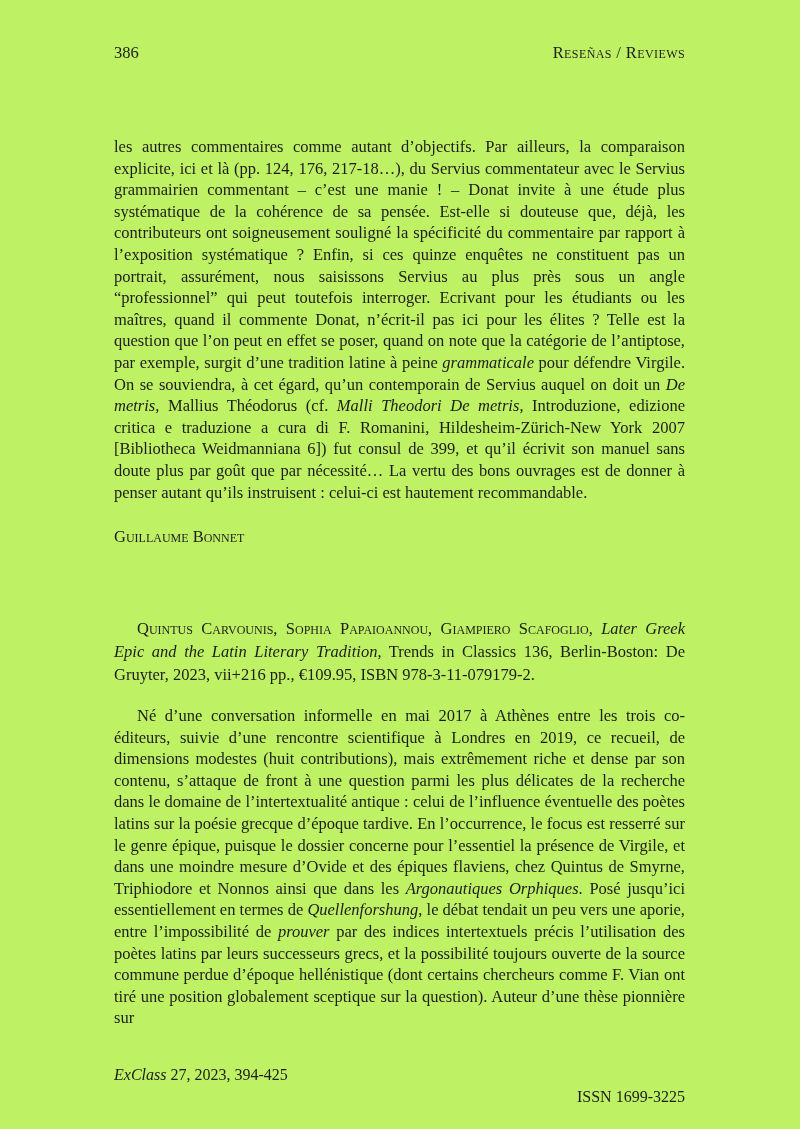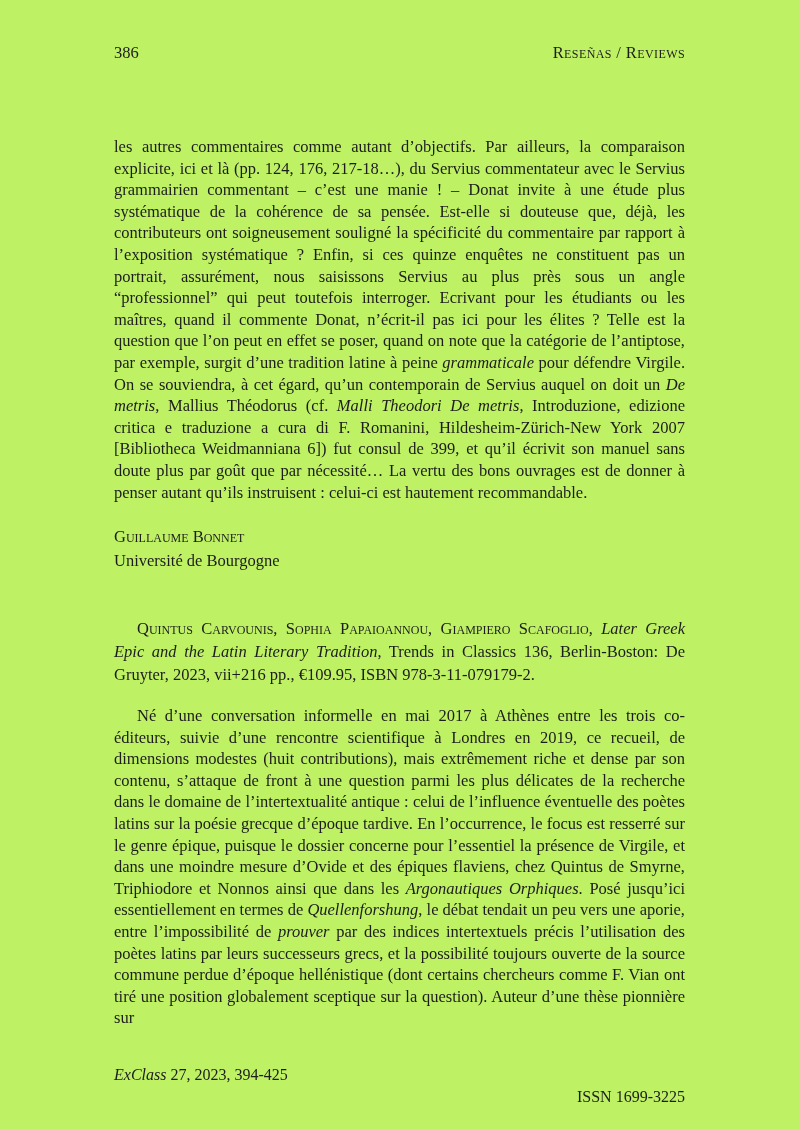--- a/index.html
+++ b/index.html
@@ -74,21 +74,20 @@
 
   <header class="page-header">
     <span class="page-number">386</span>
     <span class="running-title smallcaps">Reseñas / Reviews</span>
   </header>
 
   <p class="block body-para para1"><span>les autres commentaires comme autant d’objectifs. Par ailleurs, la comparaison explicite, ici et là (pp. 124, 176, 217-18…), du Servius commentateur avec le Servius grammairien commentant – c’est une manie&nbsp;! – Donat invite à une étude plus systématique de la cohérence de sa pensée. Est-elle si douteuse que, déjà, les contributeurs ont soigneusement souligné la spécificité du commentaire par rapport à l’exposition systématique&nbsp;? Enfin, si ces quinze enquêtes ne constituent pas un portrait, assurément, nous saisissons Servius au plus près sous un angle “professionnel” qui peut toutefois interroger. Ecrivant pour les étudiants ou les maîtres, quand il commente Donat, n’écrit-il pas ici pour les élites&nbsp;? Telle est la question que l’on peut en effet se poser, quand on note que la catégorie de l’antiptose, par exemple, surgit d’une tradition latine à peine </span><i>grammaticale</i><span> pour défendre Virgile. On se souviendra, à cet égard, qu’un contemporain de Servius auquel on doit un </span><i>De metris</i><span>, Mallius Théodorus (cf. </span><i>Malli Theodori De metris</i><span>, Introduzione, edizione critica e traduzione a cura di F. Romanini, Hildesheim-Zürich-New York 2007 [Bibliotheca Weidmanniana 6]) fut consul de 399, et qu’il écrivit son manuel sans doute plus par goût que par nécessité… La vertu des bons ouvrages est de donner à penser autant qu’ils instruisent&nbsp;: celui-ci est hautement recommandable.</span></p>
 
   <div class="block signature">
     <div class="smallcaps">Guillaume Bonnet</div>
-    <div>Université de Bourgogne</div>
   </div>
 
   <p class="block heading-para"><span class="smallcaps">Quintus Carvounis, Sophia Papaioannou, Giampiero Scafoglio</span><span>, </span><i>Later Greek Epic and the Latin Literary Tradition</i><span>, Trends in Classics 136, Berlin-Boston: De Gruyter, 2023, vii+216 pp., €109.95, ISBN 978-3-11-079179-2.</span></p>
 
   <p class="block body-para indent para2"><span>Né d’une conversation informelle en mai 2017 à Athènes entre les trois co-éditeurs, suivie d’une rencontre scientifique à Londres en 2019, ce recueil, de dimensions modestes (huit contributions), mais extrêmement riche et dense par son contenu, s’attaque de front à une question parmi les plus délicates de la recherche dans le domaine de l’intertextualité antique&nbsp;: celui de l’influence éventuelle des poètes latins sur la poésie grecque d’époque tardive. En l’occurrence, le focus est resserré sur le genre épique, puisque le dossier concerne pour l’essentiel la présence de Virgile, et dans une moindre mesure d’Ovide et des épiques flaviens, chez Quintus de Smyrne, Triphiodore et Nonnos ainsi que dans les </span><i>Argonautiques Orphiques</i><span>. Posé jusqu’ici essentiellement en termes de </span><i>Quellenforshung</i><span>, le débat tendait un peu vers une aporie, entre l’impossibilité de </span><i>prouver</i><span> par des indices intertextuels précis l’utilisation des poètes latins par leurs successeurs grecs, et la possibilité toujours ouverte de la source commune perdue d’époque hellénistique (dont certains chercheurs comme F. Vian ont tiré une position globalement sceptique sur la question). Auteur d’une thèse pionnière sur</span></p>
 
   <footer class="page-footer">
     <span class="footer-left"><i>ExClass</i><span> 27, 2023, 394-425</span></span>
     <span class="footer-right">ISSN 1699-3225</span>
   </footer>

